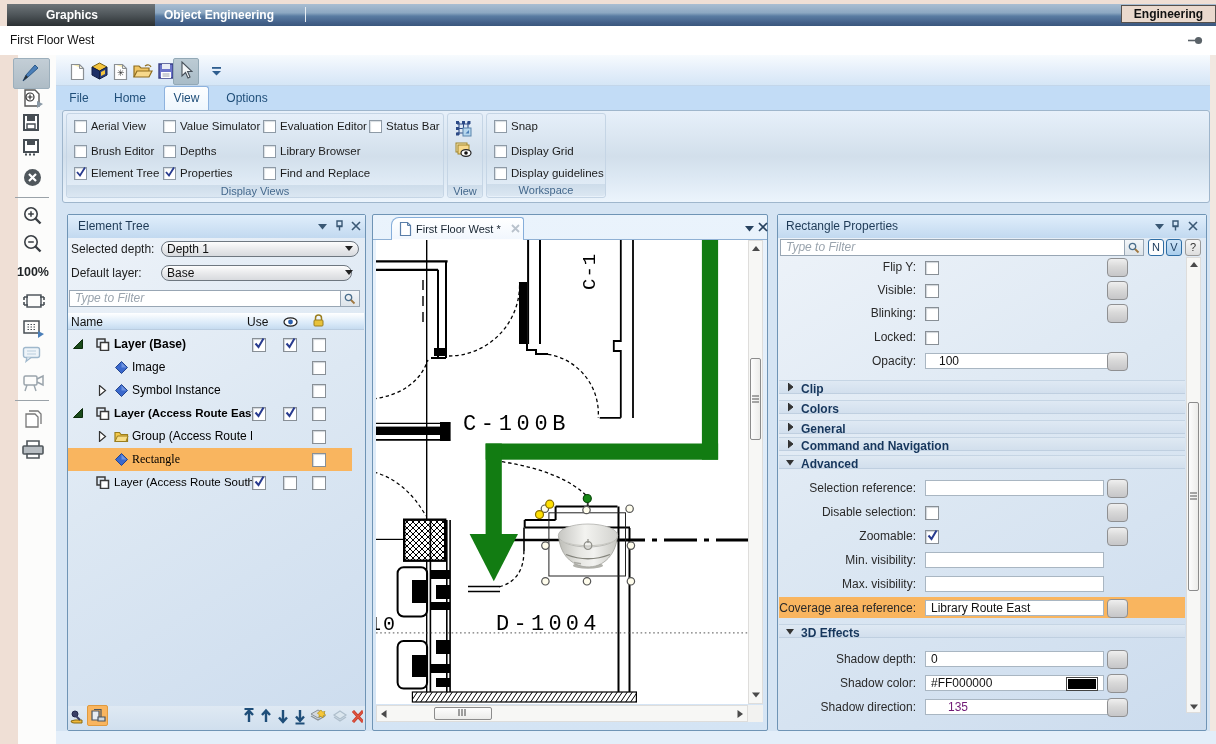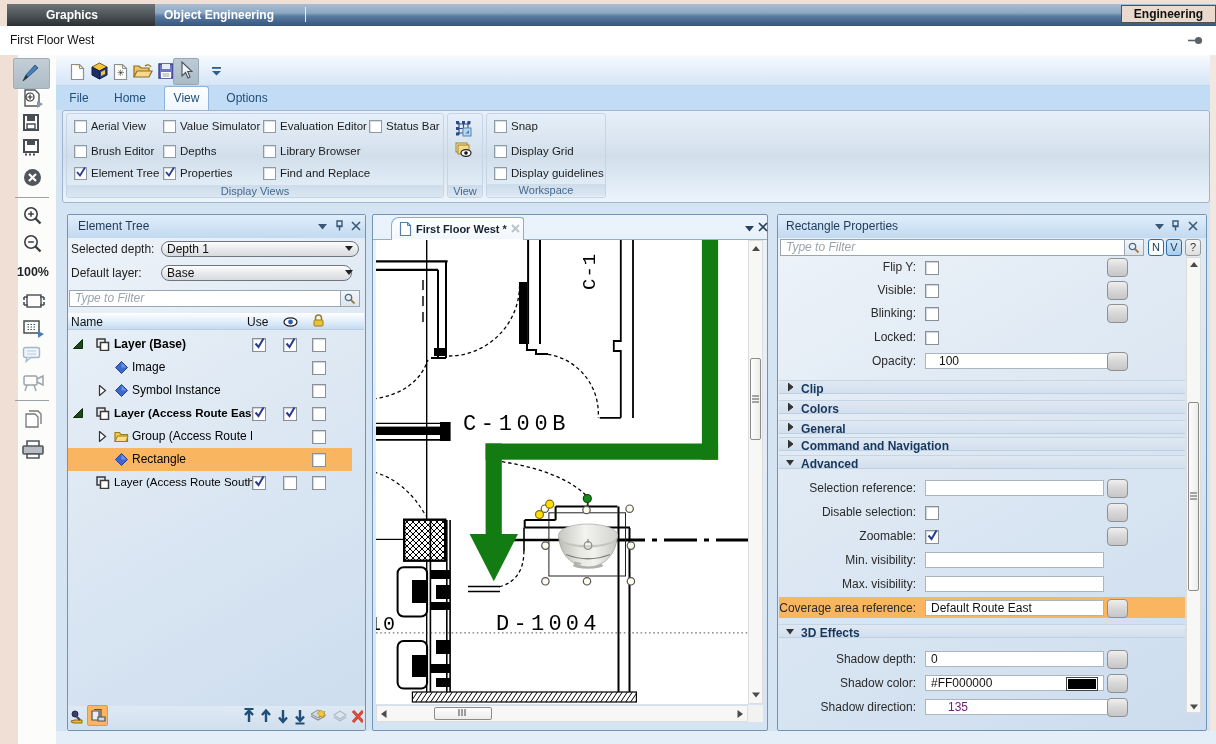--- a/index.html
+++ b/index.html
@@ -291,21 +291,21 @@
     <path d="M1 11.5 V2.5 h4.5 l1.5 2 h6.5 v7 z" fill="#f3c84a" stroke="#9a7d1c" stroke-width="1.2"></path>
     <path d="M1 11.5 L3.5 6 h10.5 l-2 5.5 z" fill="#f8dd85" stroke="#9a7d1c" stroke-width="1"></path>
   </svg>
 <div class="abs" style="left:132px;top:429px;font-size:12px;color:#000;font-weight:normal;white-space:nowrap;max-width:120px;overflow:hidden;">Group (Access Route Ea</div>
 <div class="cb13" style="left:312px;top:430px"></div>
 <div class="abs" style="left:68px;top:448px;width:284px;height:23px;background:#f9b55f"></div>
 <svg class="abs" style="left:115px;top:453px" width="13" height="13">
     <path d="M6.5 0.5 L12.5 6.5 L6.5 12.5 L0.5 6.5 Z" fill="#3a68cc" stroke="#23448e" stroke-width="1"></path>
     <path d="M6.5 1.5 L11.5 6.5 L6.5 6.5 Z" fill="#6f94e0"></path>
   </svg>
-<div class="abs" style="left:132px;top:452px;font-size:12px;color:#000;font-weight:normal;white-space:nowrap;">Rectangle</div>
+<div class="abs" style="left:132px;top:452px;font-size:12px;color:#000;font-weight:normal;white-space:nowrap;font-family:Liberation Serif, serif;">Rectangle</div>
 <div class="cb13" style="left:312px;top:453px"></div>
 <svg class="abs" style="left:96px;top:476px" width="14" height="13">
     <rect x="1" y="1" width="8" height="8" fill="none" stroke="#3a3a3a" stroke-width="1.5"></rect>
     <rect x="4.5" y="4.5" width="8" height="8" fill="#fff" stroke="#3a3a3a" stroke-width="1.5"></rect>
   </svg>
 <div class="abs" style="left:114px;top:476px;font-size:11.5px;color:#000;font-weight:normal;white-space:nowrap;max-width:139px;overflow:hidden;">Layer (Access Route South)</div>
 <div class="cb13" style="left:252px;top:476px"></div>
 <svg class="abs" style="left:252px;top:474px" width="15" height="15">
     <path d="M3.5 7.5 l3 3.5 l5 -8.5" fill="none" stroke="#283b8f" stroke-width="2"></path>
   </svg>
@@ -347,21 +347,21 @@
       <path d="M2 2 L12 13 M12 2 L2 13" stroke="#e05540" stroke-width="1.4" fill="none"></path>
     </g>
 </svg>
 
 <div class="abs" style="left:372px;top:214px;width:396px;height:517px;border:1px solid #6f94b5;border-radius:2px;box-sizing:border-box;background:linear-gradient(#eaf3fc,#d4e4f4)"></div>
 <div class="abs" style="left:391px;top:217px;width:133px;height:24px;background:linear-gradient(#ffffff,#f0f6fd);border:1px solid #86aeda;border-bottom:none;border-radius:8px 3px 0 0;box-sizing:border-box"></div>
 <svg class="abs" style="left:399px;top:221px" width="13" height="16">
     <path d="M1.5 1.5 h7 l3 3 v10 h-10 z" fill="#fff" stroke="#5a7ea8" stroke-width="1.2"></path>
     <path d="M8.5 1.5 v3 h3" fill="none" stroke="#5a7ea8" stroke-width="1"></path>
   </svg>
-<div class="abs" style="left:416px;top:217px;height:24px;line-height:24px;font-size:11px;font-weight:bold;color:#16232f">First Floor West *</div>
+<div class="abs" style="left:416px;top:217px;height:24px;line-height:24px;font-size:11px;font-weight:normal;color:#16232f">First Floor West *</div>
 <svg class="abs" style="left:511px;top:224px" width="10" height="10">
     <path d="M1 1 l7 7 M8 1 l-7 7" stroke="#b9c2cc" stroke-width="1.8"></path>
   </svg>
 <svg class="abs" style="left:745px;top:226px" width="10" height="6">
     <path d="M0 0 h9 l-4.5 5.5 z" fill="#27425f"></path>
   </svg>
 <svg class="abs" style="left:758px;top:222px" width="10" height="10">
     <path d="M1 1 l8 8 M9 1 l-8 8" stroke="#27425f" stroke-width="1.7"></path>
   </svg>
 <div class="abs" style="left:373px;top:239px;width:394px;height:1px;background:#8fb0d4"></div>
@@ -555,21 +555,21 @@
 <svg class="abs" style="left:925px;top:528px" width="15" height="15">
     <path d="M3.5 7.5 l3 3.5 l5 -8.5" fill="none" stroke="#283b8f" stroke-width="2"></path>
   </svg>
 <div class="btn3" style="left:1107px;top:527px"></div>
 <div class="rlbl" style="left:700px;top:553px;width:216px">Min. visibility:</div>
 <div class="tb" style="left:925px;top:552px;width:172px;font-size:12px;line-height:14px;padding-left:5px;color:#111"></div>
 <div class="rlbl" style="left:700px;top:577px;width:216px">Max. visibility:</div>
 <div class="tb" style="left:925px;top:576px;width:172px;font-size:12px;line-height:14px;padding-left:5px;color:#111"></div>
 <div class="abs" style="left:779px;top:597px;width:406px;height:21px;background:#f9b55f"></div>
 <div class="rlbl" style="left:700px;top:601px;width:216px">Coverage area reference:</div>
-<div class="tb" style="left:925px;top:600px;width:172px;font-size:12px;line-height:14px;padding-left:5px;color:#111">Default Route East</div>
+<div class="tb" style="left:925px;top:600px;width:172px;font-size:12px;line-height:14px;padding-left:5px;color:#111">Library Route East</div>
 <div class="btn3" style="left:1107px;top:599px"></div>
 <div class="sech" style="top:624px;padding-left:22px;box-sizing:border-box">3D Effects</div>
 <svg class="abs" width="9" height="6" style="left:786px;top:629px">
     <path d="M0 0 h8 l-4 5.5 z" fill="#333"></path>
   </svg>
 <div class="rlbl" style="left:700px;top:652px;width:216px">Shadow depth:</div>
 <div class="tb" style="left:925px;top:651px;width:172px;font-size:12px;line-height:14px;padding-left:5px;color:#111">0</div>
 <div class="btn3" style="left:1107px;top:650px"></div>
 <div class="rlbl" style="left:700px;top:676px;width:216px">Shadow color:</div>
 <div class="tb" style="left:925px;top:675px;width:172px;font-size:12px;line-height:14px;padding-left:5px;color:#111">#FF000000</div>

